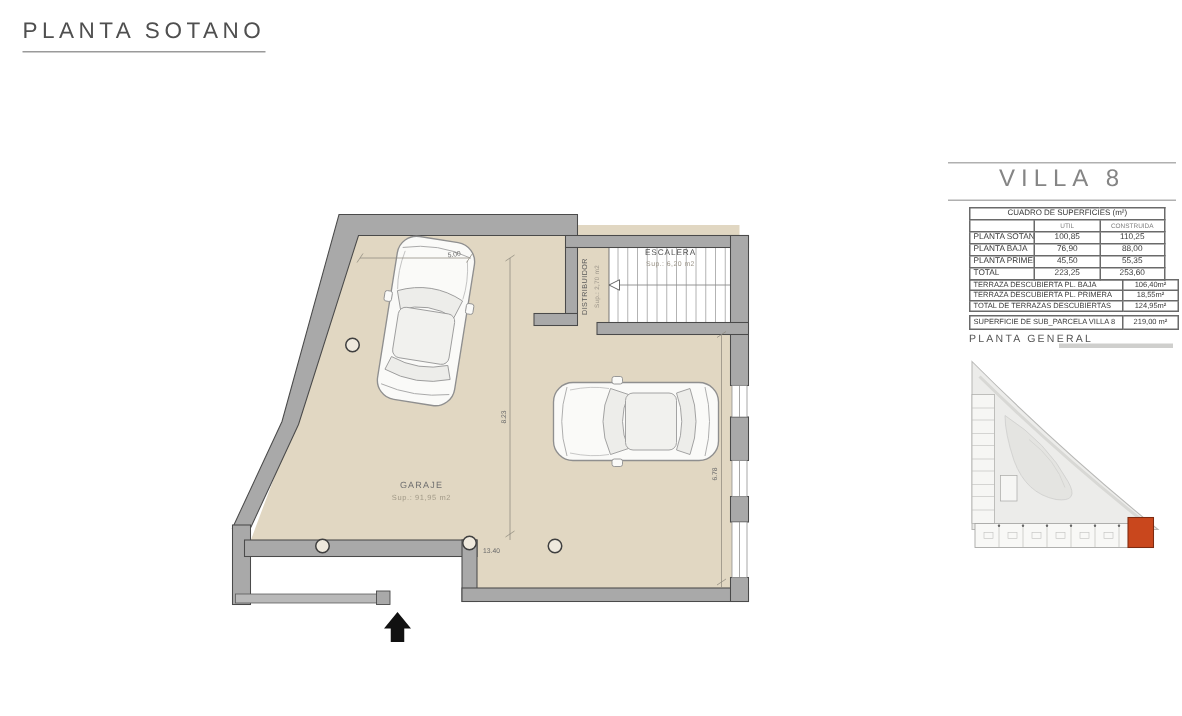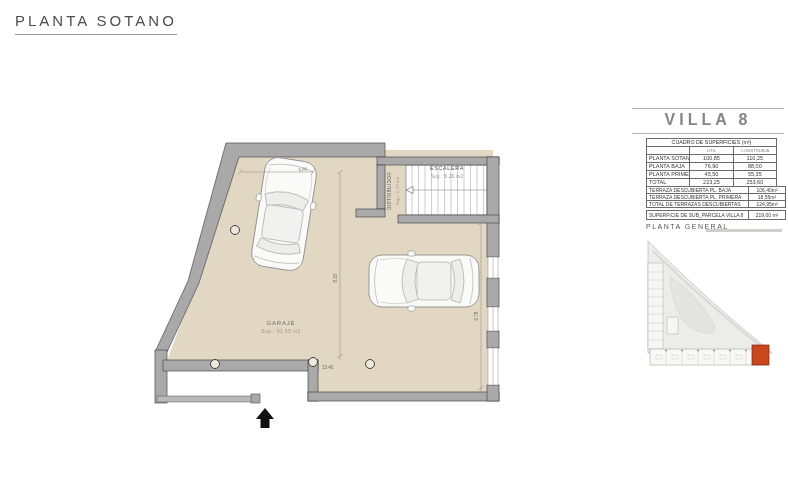--- a/index.html
+++ b/index.html
@@ -4,21 +4,21 @@
 <style>
   html,body{margin:0;padding:0;background:#fff;}
   #page{position:relative;width:788px;height:476px;background:#ffffff;overflow:hidden;
         font-family:"Liberation Sans", sans-serif;}
   
   #sheet-title{position:absolute;left:15px;top:12px;font-size:15px;color:#4f4f4f;
         letter-spacing:3px;padding-bottom:5px;border-bottom:1px solid #9a9a9a;font-weight:400;}
   
   .rule{position:absolute;height:1px;background:#b0b0b0;}
   #villa-title{position:absolute;left:632px;top:111px;width:152px;text-align:center;
-        font-size:16px;color:#858585;letter-spacing:4px;font-weight:bold;}
+        font-size:16px;color:#858585;letter-spacing:4px;}
   table.ptab{position:absolute;border-collapse:collapse;color:#3a3a3a;table-layout:fixed;}
   table.ptab td{border:0.5px solid #6a6a6a;padding:0 2px;white-space:nowrap;overflow:hidden;}
   #surfaces-table{left:646px;top:138px;width:131px;font-size:5.5px;}
   #surfaces-table td{height:7px;line-height:7px;}
   #surfaces-table .hdr{text-align:center;font-size:5.3px;color:#333;}
   #surfaces-table .sub{text-align:center;font-size:4.3px;color:#808080;}
   #surfaces-table .num{text-align:center;}
   #terraces-table{left:646px;top:186px;width:131px;font-size:5px;}
   #terraces-table td{height:6px;line-height:6px;}
   #terraces-table .num{text-align:center;}

